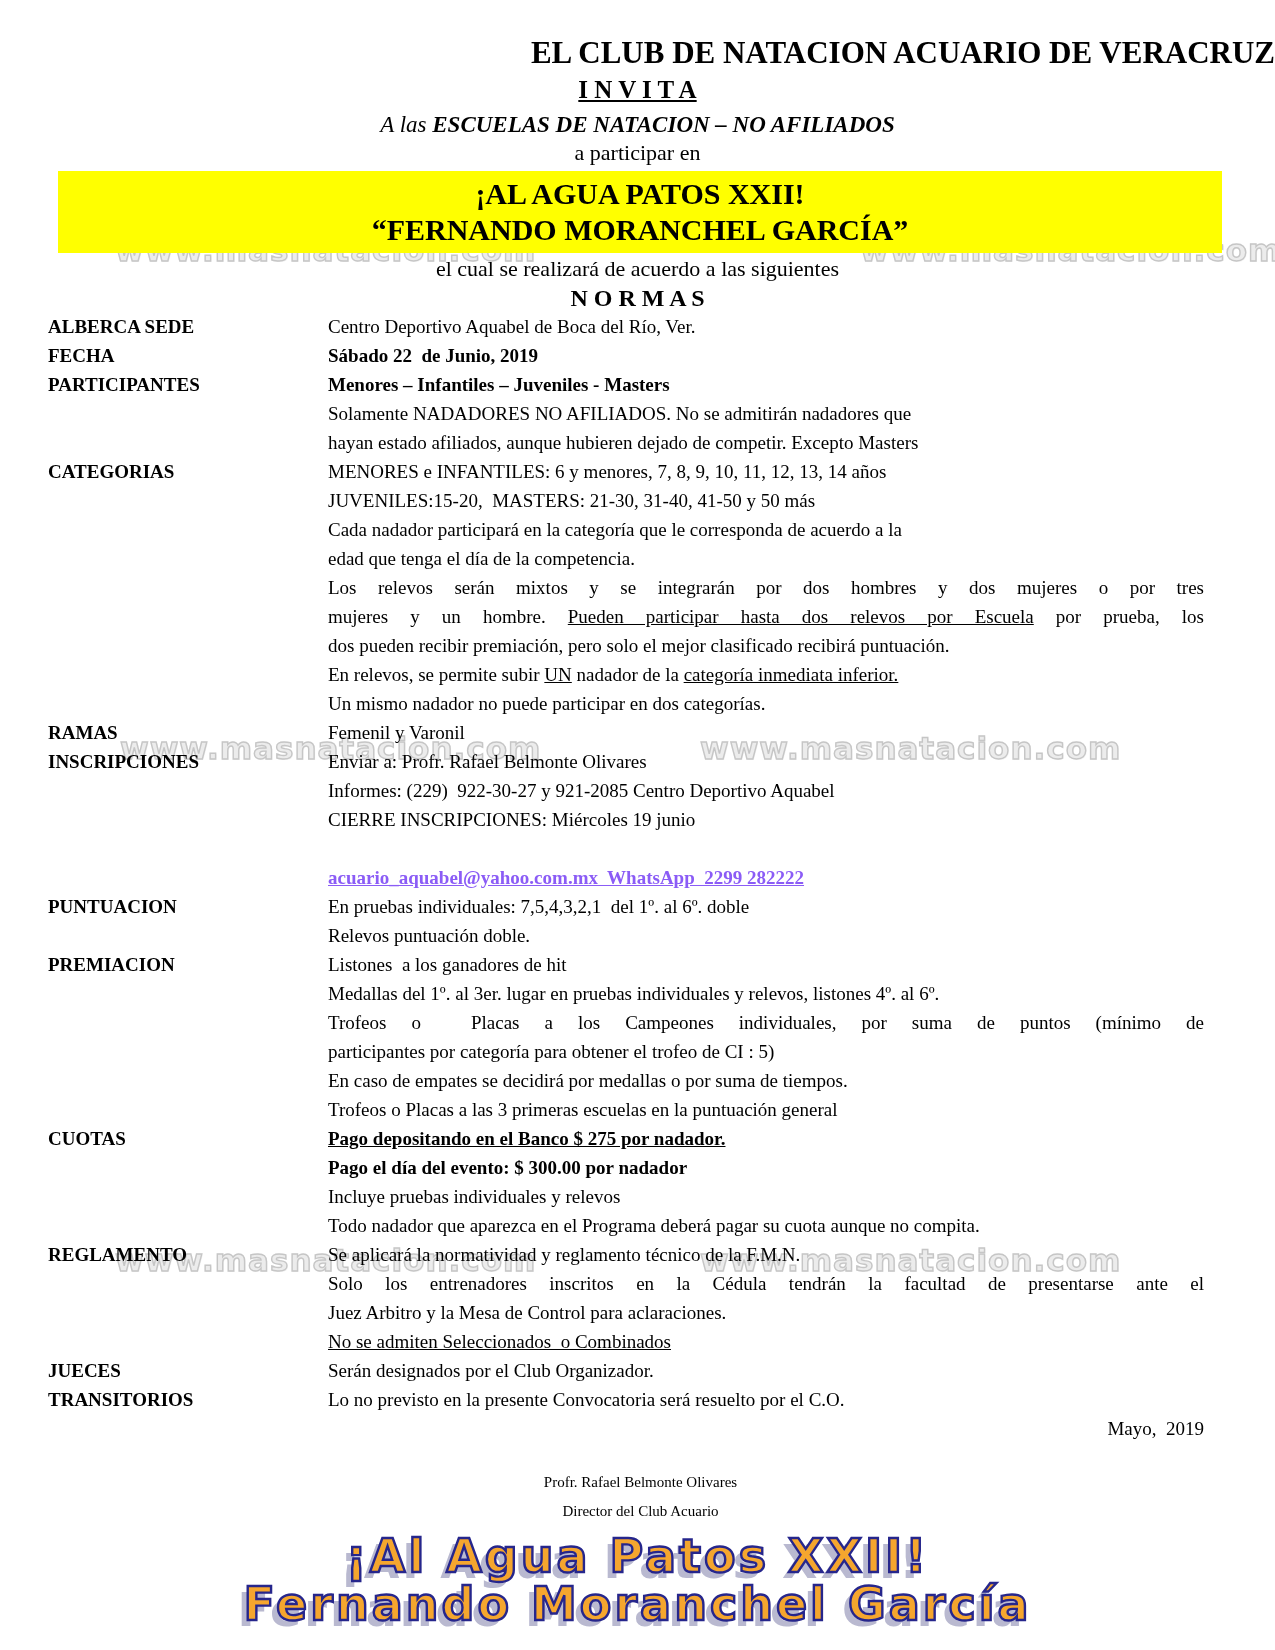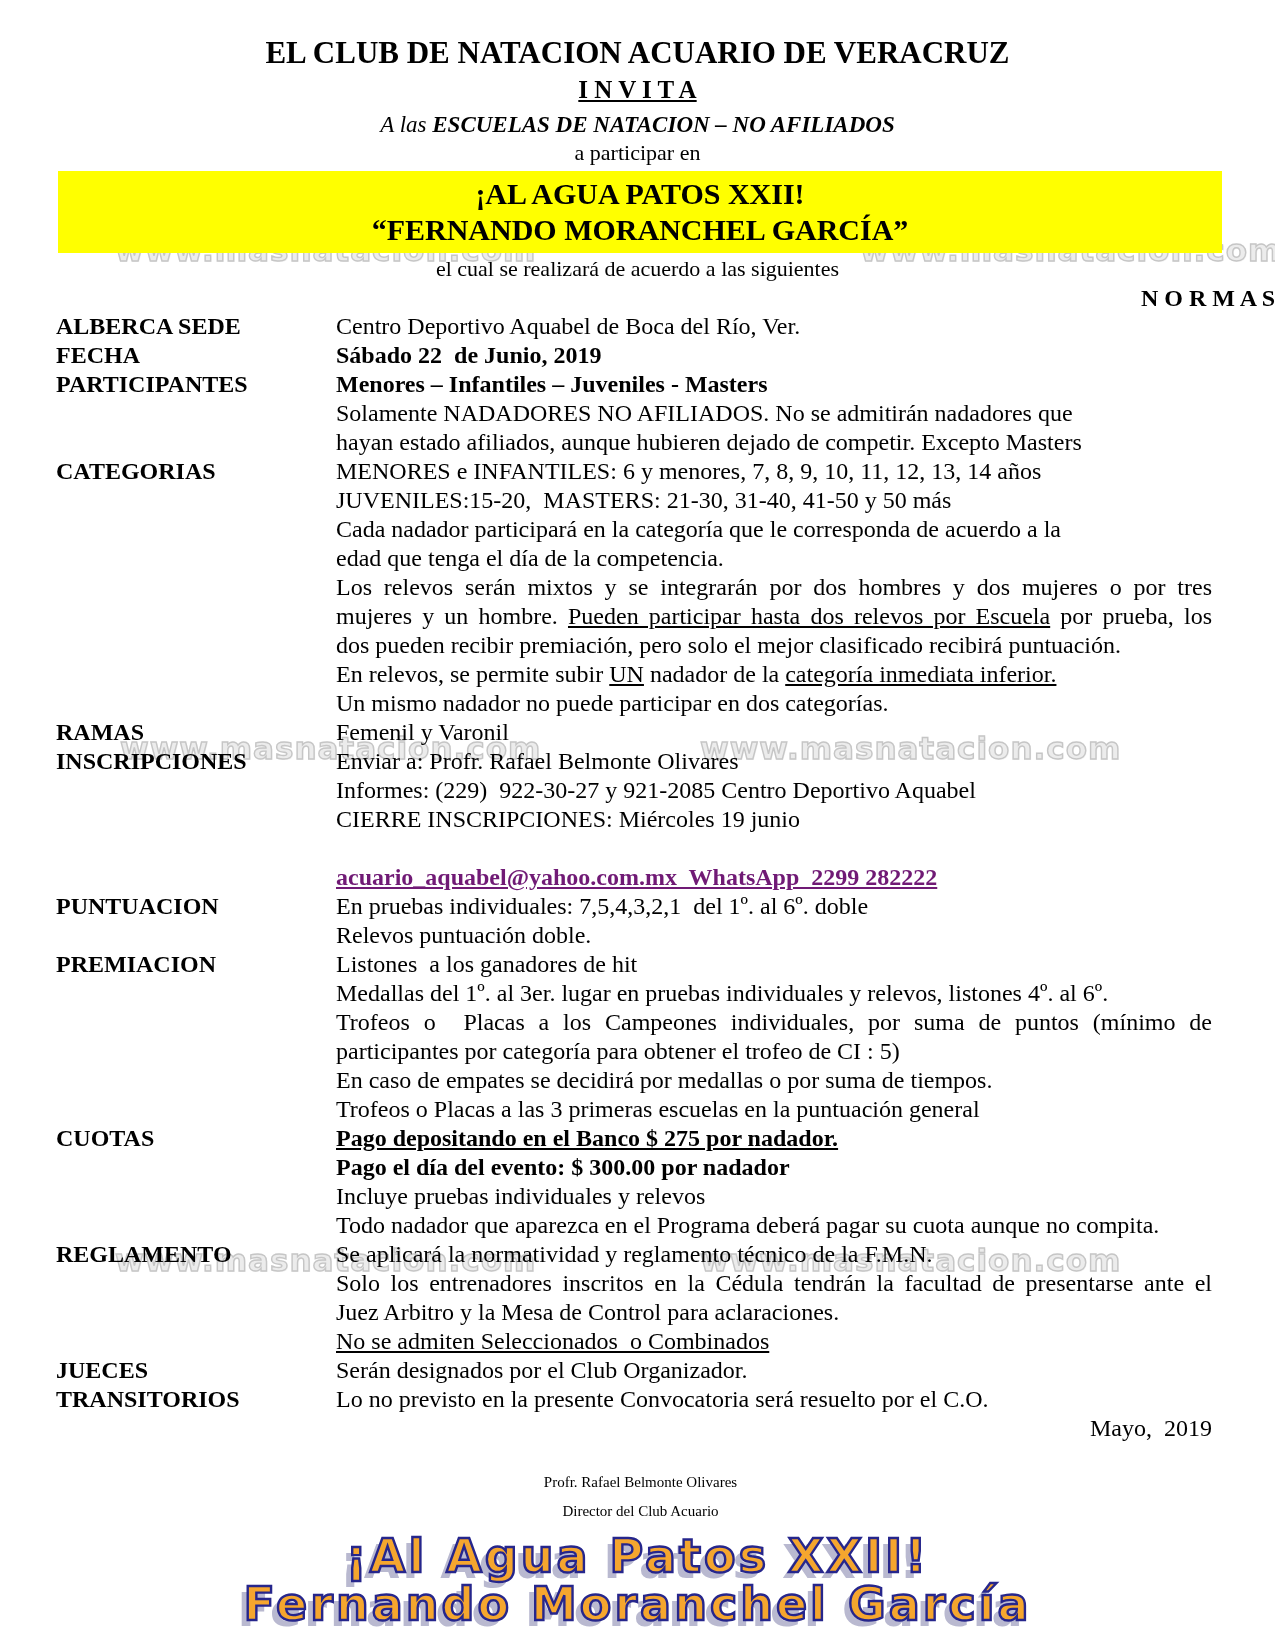--- a/index.html
+++ b/index.html
@@ -21,57 +21,57 @@
     font-weight: bold;
     font-size: 31px;
     letter-spacing: 1px;
     white-space: nowrap;
     color: #ececec;
     -webkit-text-stroke: 1.4px #c6c6c6;
     text-shadow: 1px 1px 0 #f5f5f5;
   }
   
   .doc-header { position: absolute; top: 0; left: 0; right: 0; text-align: center; z-index: 1; }
-  .doc-title { padding-top: 36px; font-size: 31px; font-weight: bold; line-height: 34px; }
+  .doc-title { padding-top: 36px; font-size: 31px; font-weight: bold; line-height: 34px; text-align: right; }
   .invita { margin-top: 6px; font-size: 25px; font-weight: bold; line-height: 27px; text-decoration: underline; }
   .addressee { margin-top: 8px; font-size: 23px; line-height: 27px; white-space: pre-wrap; font-style: italic; }
   .addressee .bold-part { font-weight: bold; }
   .participar { margin-top: 2px; font-size: 22px; line-height: 25px; }
   .event-banner {
     margin-top: 6px;
     margin-left: 58px;
     width: 1164px;
     padding: 5px 0;
     text-align: center;
   }
   .event-banner div { font-size: 30px; font-weight: bold; line-height: 36px; }
   .following { margin-top: 3px; font-size: 22px; line-height: 26px; }
-  .normas { margin-top: 2px; font-size: 24px; font-weight: bold; line-height: 28px; text-align: right; }
+  .normas { margin-top: 2px; font-size: 24px; font-weight: bold; line-height: 28px; }
   
   .rules {
     position: absolute;
     top: 312px;
-    left: 56px;
+    left: 48px;
     width: 1156px;
     z-index: 1;
-    font-size: 24px;
+    font-size: 19px;
   }
   .rule-row { display: flex; line-height: 29px; min-height: 29px; }
   .rule-label {
     flex: 0 0 280px;
     font-weight: bold;
     white-space: pre-wrap;
   }
   .rule-content { flex: 1 1 auto; white-space: pre-wrap; }
   .rule-content.justify { text-align: justify; text-align-last: justify; }
   .rule-row.center { display: block; text-align: right; }
   .b { font-weight: bold; }
   .u { text-decoration: underline; }
   a.link, .link {
-    color: #701a75;
+    color: #8b5cf6;
     font-weight: bold;
     text-decoration: underline;
     cursor: pointer;
     text-align: center;
   }
   
   .signature {
     position: absolute;
     top: 1468px;
     left: 0; right: 0;

